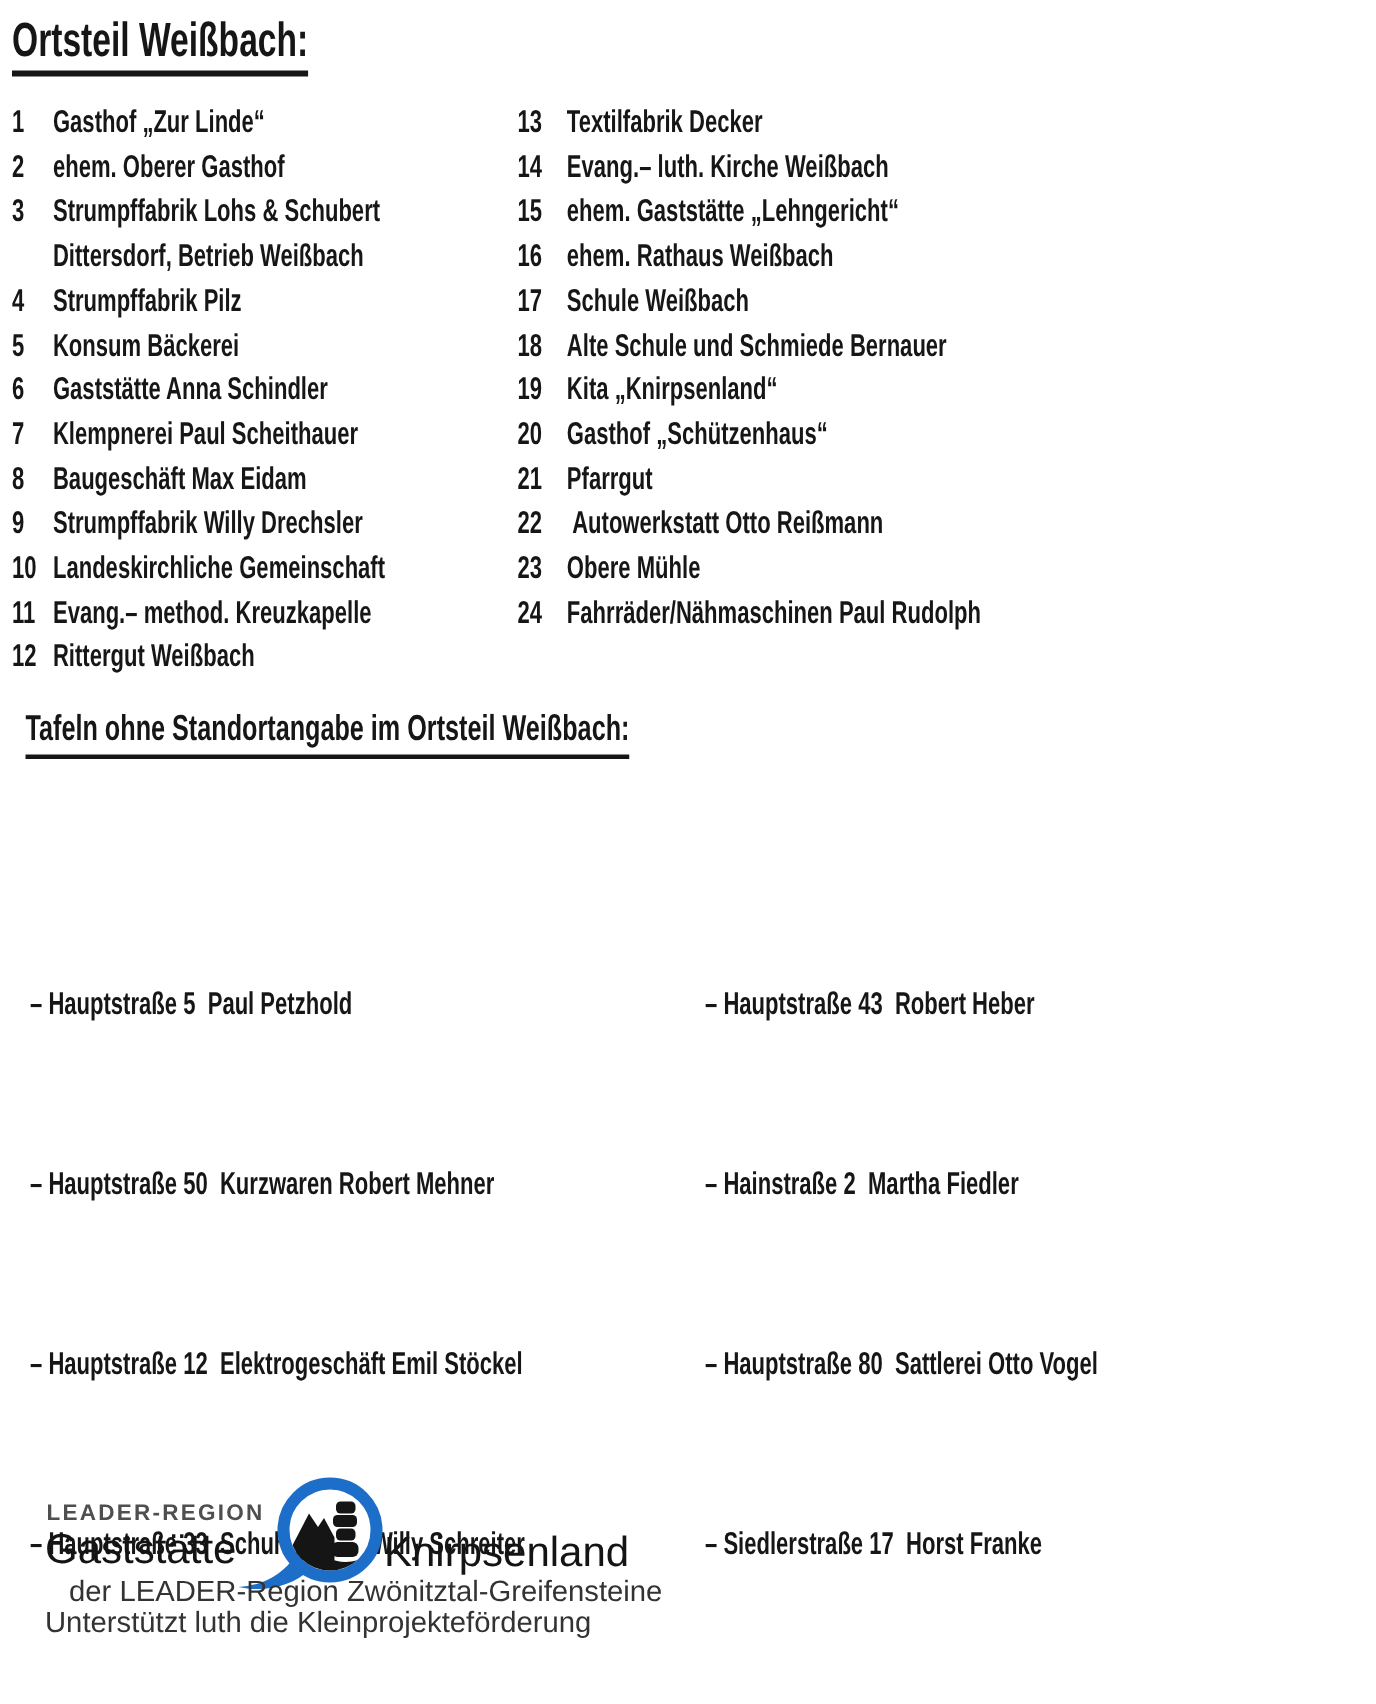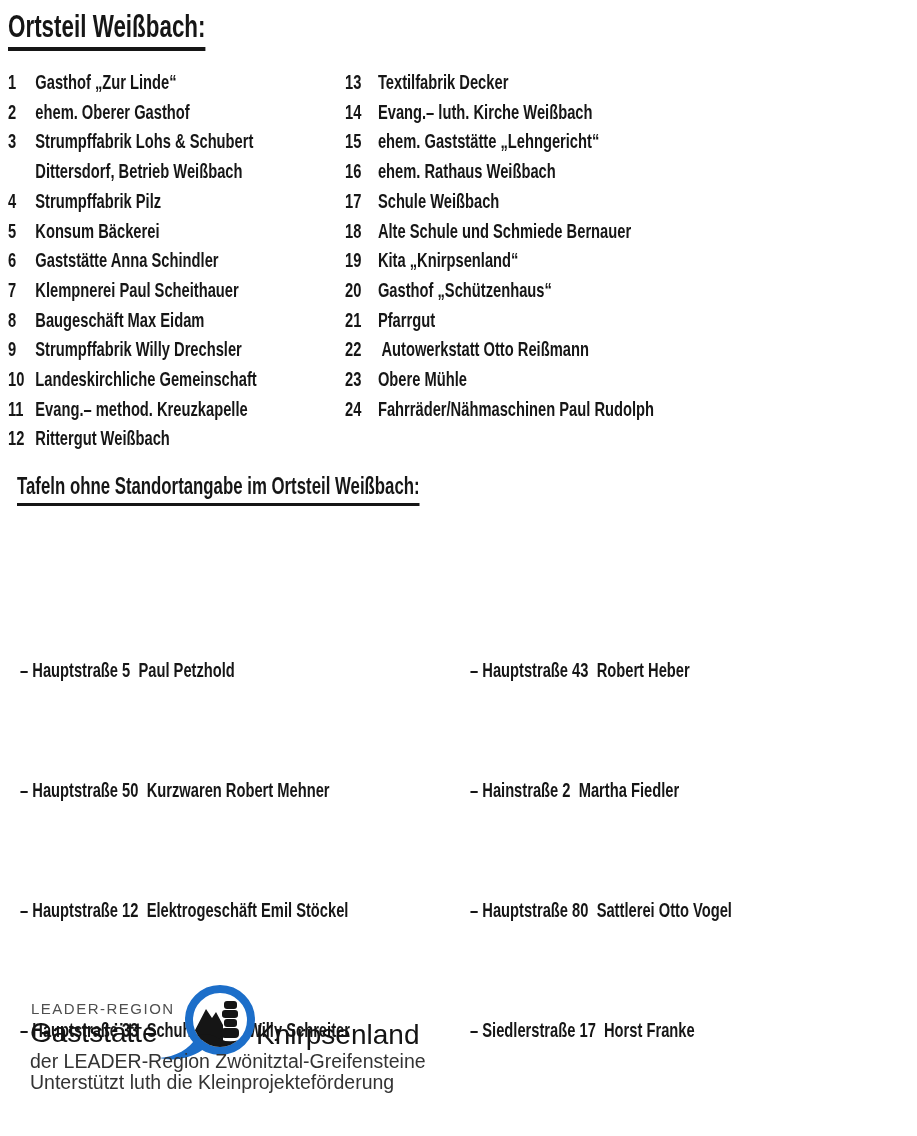--- a/index.html
+++ b/index.html
@@ -25,31 +25,31 @@
   .numcol.left  .num{flex:0 0 39px;}
   .numcol.right .num{flex:0 0 47px;}
   .txt{white-space:pre;}
   .l2{display:block;}
 
   .dashcol{position:absolute;top:535px;width:660px;font-size:21px;line-height:30px;white-space:pre;}
   .dashcol.left{left:20px;}
   .dashcol.right{left:470px;}
   .drow{white-space:pre;}
 
-  .leader-label{position:absolute;left:31px;top:1001px;font-size:15px;font-weight:400;
+  .leader-label{position:absolute;left:31px;top:1001px;font-size:15px;font-weight:700;
                 letter-spacing:1.5px;color:#4f4f4f;line-height:1;}
   .zwo-label{position:absolute;left:30px;top:1019px;font-size:28px;font-weight:500;
              color:#141414;line-height:1;}
   .grei-label{position:absolute;left:256px;top:1021px;font-size:28px;font-weight:500;
               color:#141414;line-height:1;}
   .logo-icon{position:absolute;left:156px;top:984px;}
 
   .foot{position:absolute;left:30px;font-size:19.5px;font-weight:400;color:#333333;line-height:1;}
   .foot.l1{top:1073px;}
-  .foot.l2{top:1052px;}
+  .foot.l2{top:1052px;margin-left:16px;}
 </style>
 </head>
 <body>
 
 <div class="page">
 
   <div class="title-wrap cond">
     <span class="title">Ortsteil Weißbach:</span>
   </div>
 

